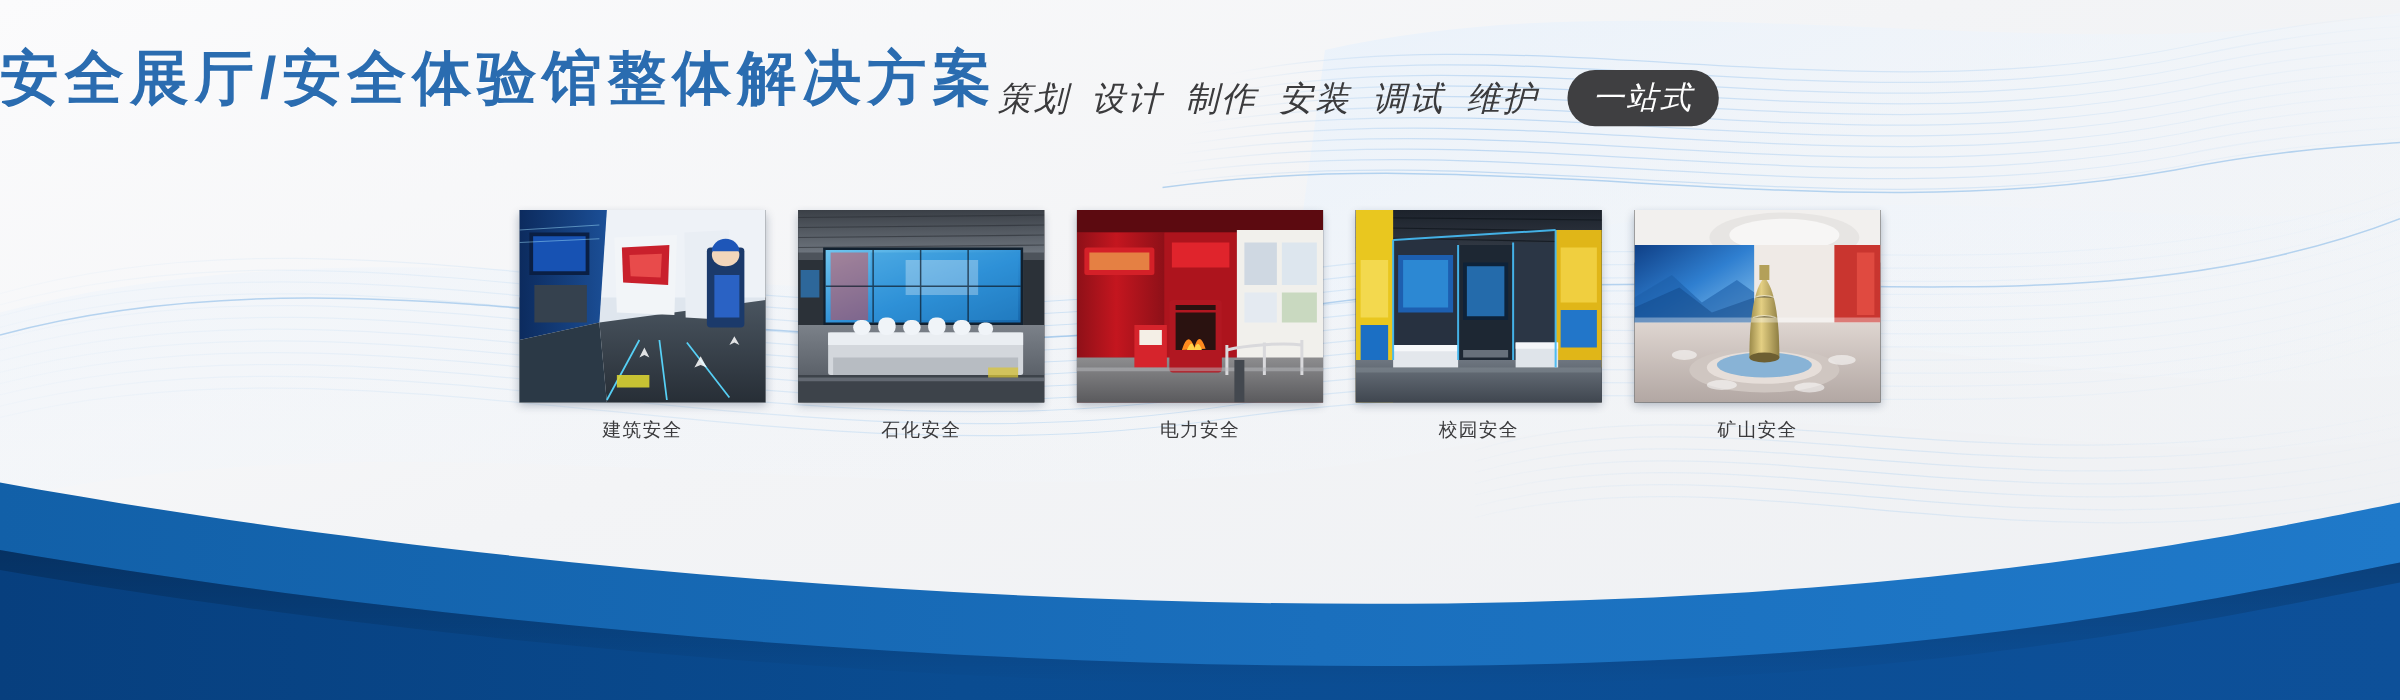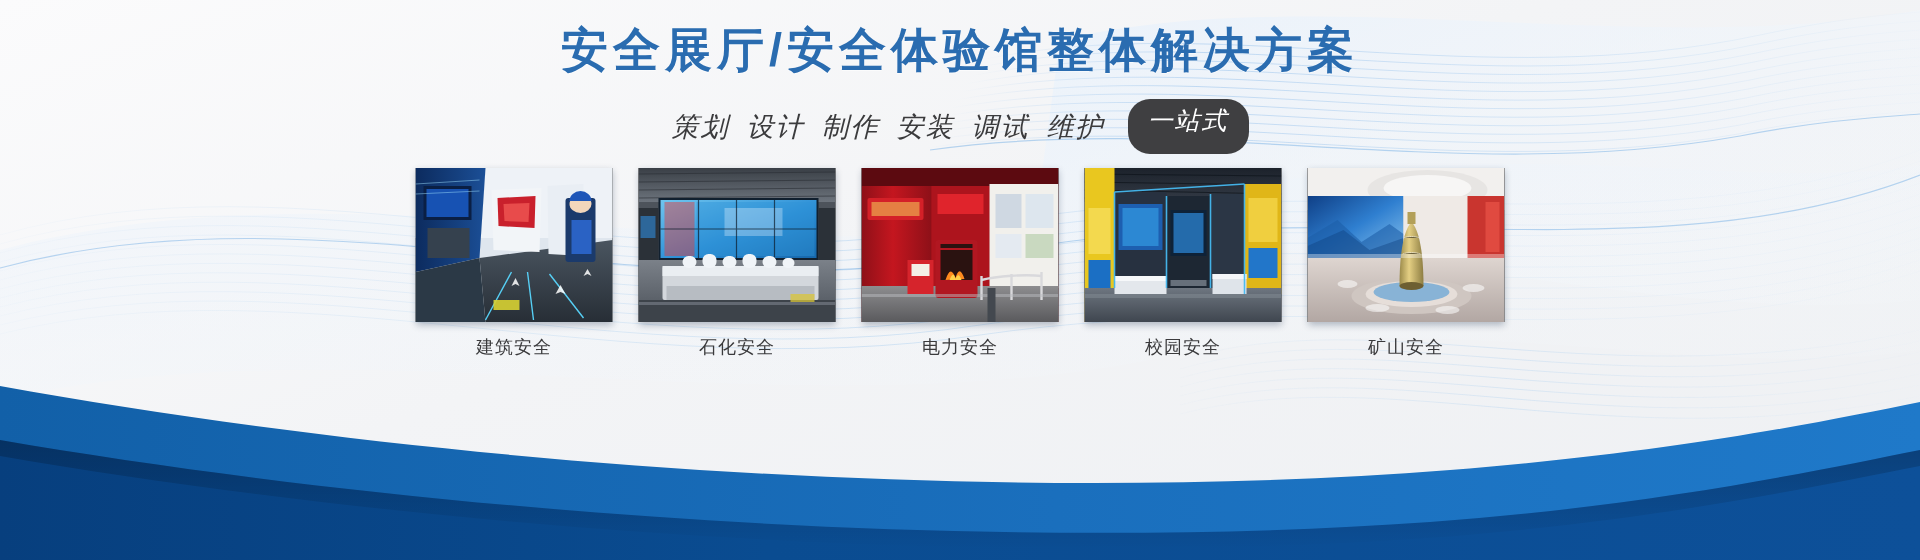--- a/index.html
+++ b/index.html
@@ -13,59 +13,59 @@
     background:linear-gradient(160deg,#fbfbfc 0%,#f3f4f6 45%,#eef0f3 100%);
   }
 
   
   .bg-waves{position:absolute;inset:0;width:1920px;height:560px;pointer-events:none;}
   .bottom-waves{position:absolute;left:0;bottom:0;width:1920px;height:260px;pointer-events:none;}
 
   
   .headline-wrap{
     position:absolute;top:22px;left:0;width:1920px;
-    display:flex;flex-direction:column;align-items:center;
+    display:flex;flex-direction:row;align-items:center;
   }
   .headline{
     font-size:47px;line-height:1.18;font-weight:bold;
     color:#2a6cb0;letter-spacing:5px;
     white-space:nowrap;
     text-shadow:0 1px 0 rgba(255,255,255,.6);
   }
   .subline{
-    margin-top:22px;
+    margin-top:34px;
     display:flex;align-items:center;gap:17px;
     white-space:nowrap;
   }
   .sub-word{
     font-size:27px;color:#3b3b3d;letter-spacing:2px;
     font-style:italic;font-weight:500;
   }
   .pill{
     display:inline-flex;align-items:center;justify-content:center;
     background:#3f3f41;color:#ffffff;
     font-size:25px;letter-spacing:2px;font-style:italic;
-    padding:5px 20px 17px 20px;border-radius:22px;
+    padding:5px 20px 7px 20px;border-radius:22px;
     margin-left:6px;
   }
 
   
   .gallery{
     position:absolute;top:168px;left:50%;transform:translateX(-50%);
     display:flex;gap:26px;align-items:flex-start;
   }
   .card{width:197px;display:flex;flex-direction:column;align-items:center;}
   .thumb{
     width:197px;height:154px;position:relative;overflow:hidden;
     box-shadow:0 3px 7px rgba(20,40,70,.30);
     background:#222;
   }
   .thumb svg{display:block;width:197px;height:154px;}
   .caption{
-    margin-top:13px;font-size:18px;color:#3a3a3c;letter-spacing:1px;
+    margin-top:13px;font-size:15px;color:#3a3a3c;letter-spacing:1px;
     white-space:nowrap;
   }
 </style>
 </head>
 <body>
 
 <div id="banner">
 
   <svg class="bg-waves" viewBox="0 0 1920 560" preserveAspectRatio="none">
     <defs>

